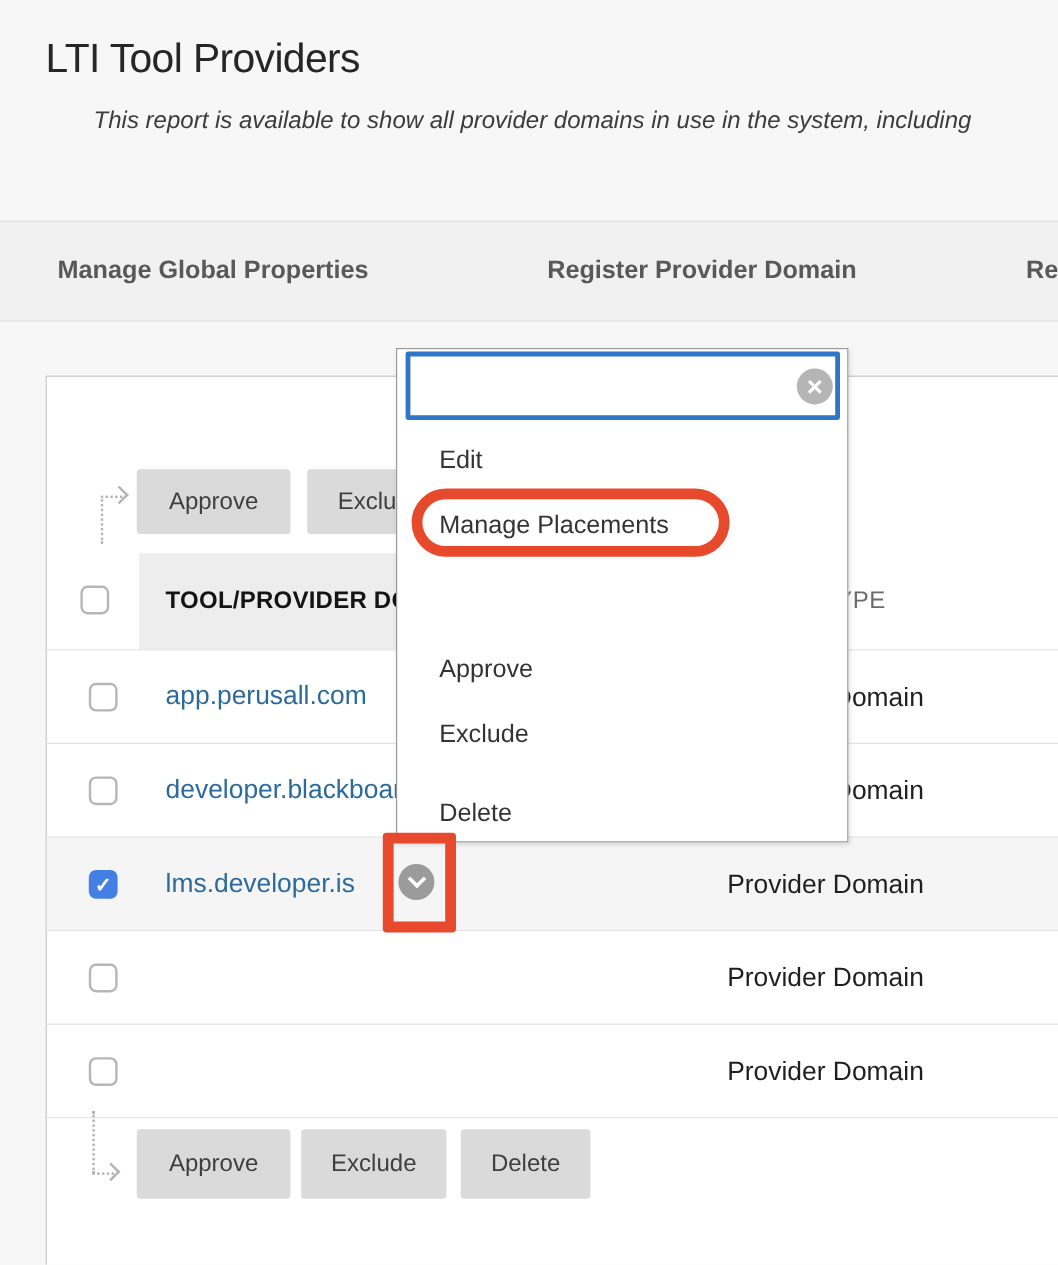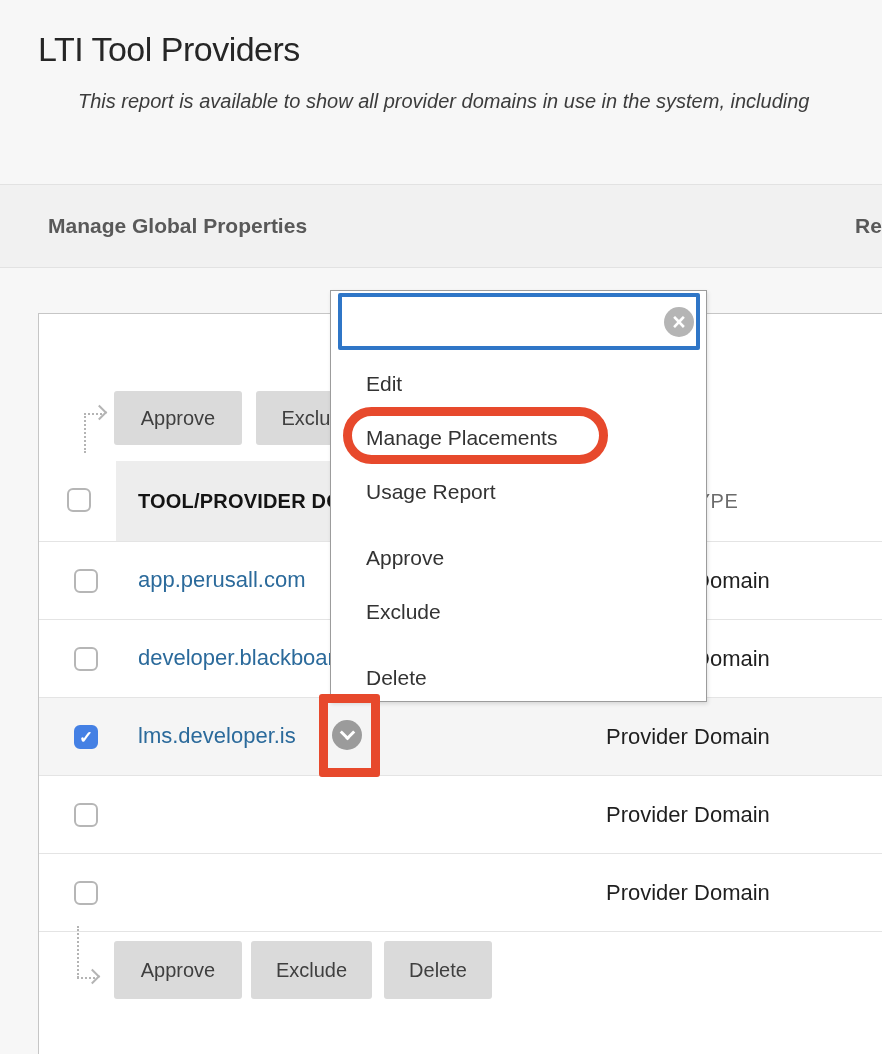--- a/index.html
+++ b/index.html
@@ -73,20 +73,21 @@
 </head>
 <body>
 
 <div class="page">
 
   <h1 class="page-title">LTI Tool Providers</h1>
   <div class="page-desc">This report is available to show all provider domains in use in the system, including</div>
 
   <div class="action-bar">
     <div class="bar-item i0">Manage Global Properties</div>
+    <div class="bar-item i1">Register Provider Domain</div>
     <div class="bar-item i2">Re</div>
   </div>
 
   <div class="panel">
 
     <div class="elbow">
       <span class="el-line-v" style="left:45px; top:99px; height:40px;"></span>
       <span class="el-line-h" style="left:45px; top:99px; width:18px;"></span>
       <span class="el-head" style="left:55px; top:93px;"></span>
     </div>
@@ -137,21 +138,20 @@
     <button class="gbtn" style="left:75px; top:627px; width:128px; height:58px;">Approve</button>
     <button class="gbtn" style="left:212px; top:627px; width:121px; height:58px;">Exclude</button>
     <button class="gbtn" style="left:345px; top:627px; width:108px; height:58px;">Delete</button>
   </div>
 
   <div class="popup">
     <input class="popup-search" type="text" placeholder="" style="">
     <div class="clear-btn">×</div>
     <div class="menu-item mi0">Edit</div>
     <div class="menu-item mi1">Manage Placements</div>
-    <div class="menu-item mi2">Usage Report</div>
     <div class="menu-item mi3">Approve</div>
     <div class="menu-item mi4">Exclude</div>
     <div class="menu-item mi5">Delete</div>
   </div>
 
   <div class="anno anno-oval"></div>
   <div class="anno anno-rect"></div>
 
 </div>
 

